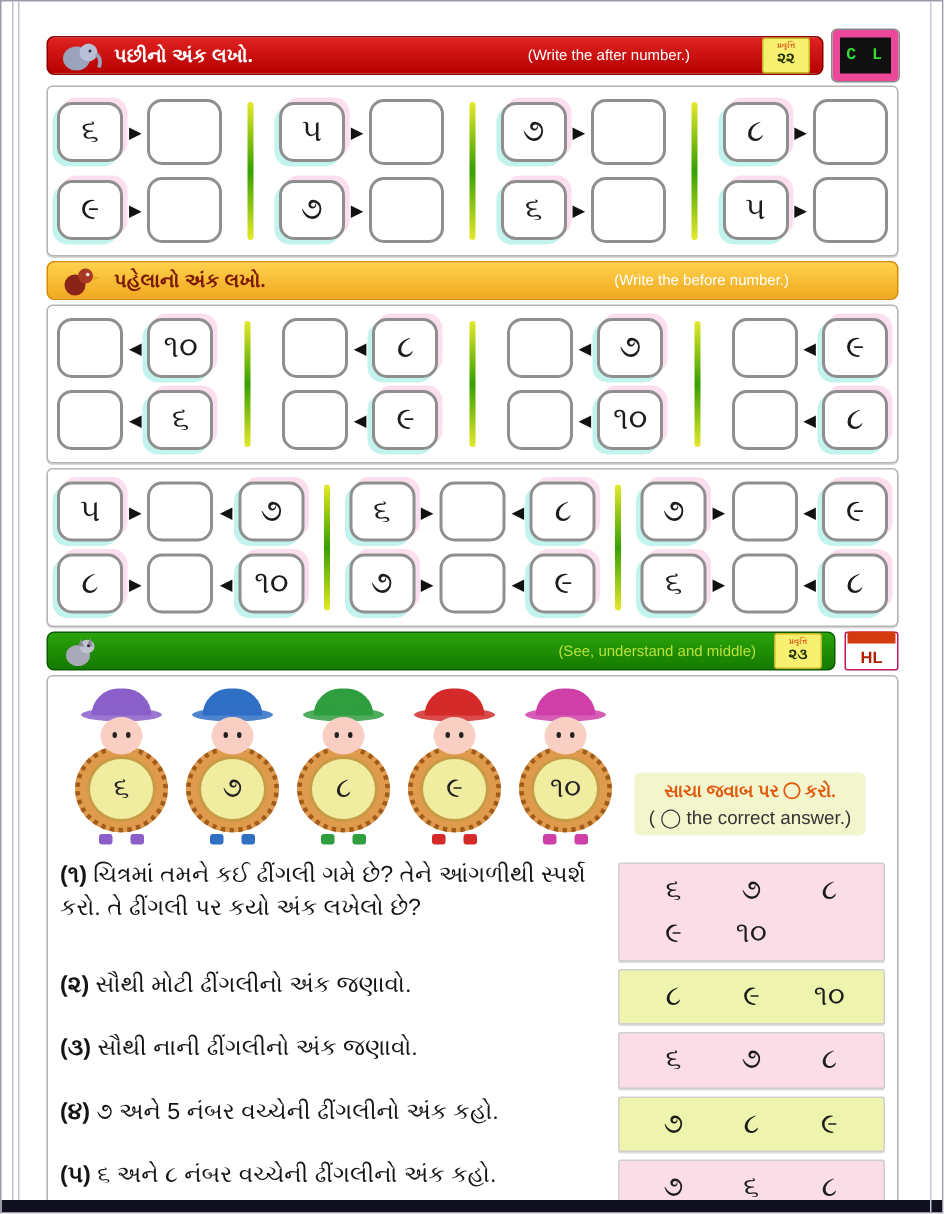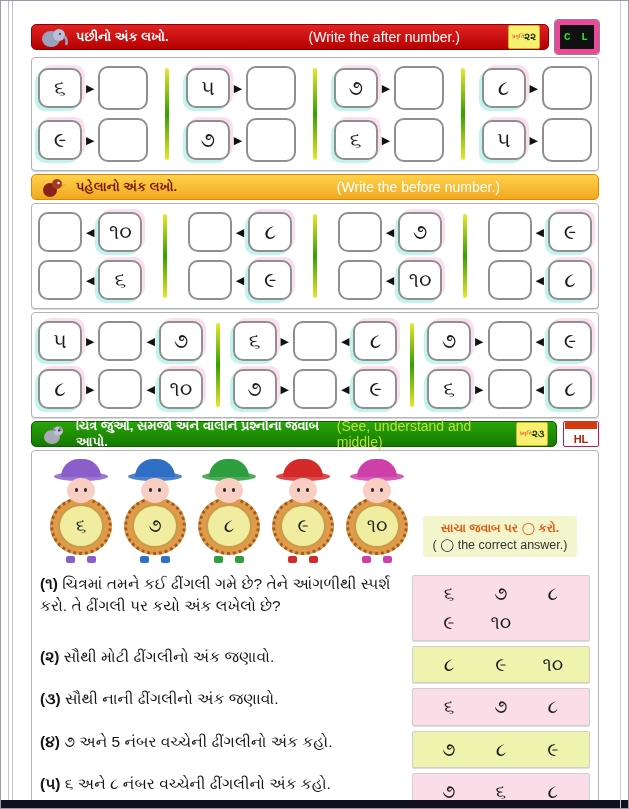--- a/index.html
+++ b/index.html
@@ -12,30 +12,30 @@
   .content{position:absolute;left:30px;top:16px;width:568px;}
 
   
   .banner-row{display:flex;align-items:center;gap:6px;margin:3px 0;}
   .banner{flex:1;display:flex;align-items:center;gap:8px;height:26px;border-radius:5px;
           padding:0 8px;box-sizing:border-box;}
   .banner.red{background:linear-gradient(#e02222,#b60000);border:1px solid #8c0000;}
   .banner.yellow{background:linear-gradient(#ffd24d,#f0a820);border:1px solid #d98a00;}
   .banner.green{background:linear-gradient(#2aa40a,#147a00);border:1px solid #0c5c00;}
   .banner .gu{font-size:13px;font-weight:bold;}
-  .banner .en{font-size:14px;margin-left:auto;}
+  .banner .en{font-size:10px;margin-left:auto;}
   .banner.red .gu,.banner.red .en{color:#ffffff;text-align:right;}
   .banner.yellow .gu{color:#7a1800;}
-  .banner.yellow .en{color:#ffffff;margin-right:90px;text-align:right;}
+  .banner.yellow .en{color:#ffffff;margin-right:64px;text-align:right;}
   .banner.red .en{margin-right:40px;}
   .banner.green .gu{color:#ffffff;}
   .banner.green .en{color:#b9e23a;margin-right:4px;}
   .animal{width:28px;height:22px;flex:0 0 auto;}
   .badge{width:30px;height:22px;background:#f8f070;border:1px solid #c8b820;border-radius:2px;
-         display:flex;flex-direction:row;align-items:center;justify-content:center;line-height:1;flex:0 0 auto;}
+         display:flex;flex-direction:column;align-items:center;justify-content:center;line-height:1;flex:0 0 auto;}
   .badge .lbl{font-size:5.5px;color:#cc2200;}
   .badge .num{font-size:10px;color:#223300;font-weight:bold;}
   .logo-cl{width:34px;height:24px;background:#101010;border:5px solid #ec4899;border-radius:3px;
            outline:1px solid #888;display:flex;align-items:center;justify-content:center;
            color:#33dd33;font-weight:bold;font-size:11px;letter-spacing:2px;flex:0 0 auto;
            font-family:"Liberation Mono","DejaVu Sans Mono",monospace;}
   .logo-hl{width:34px;height:24px;position:relative;flex:0 0 auto;background:#fff;border:1px solid #be185d;
            border-radius:2px;display:flex;align-items:flex-end;justify-content:center;}
   .logo-hl .roof{position:absolute;top:-1px;left:1px;right:1px;height:8px;background:#d43a10;
            border-radius:2px 2px 0 0;}
@@ -67,21 +67,21 @@
   .face::before,.face::after{content:"";position:absolute;top:10px;width:3px;height:4px;border-radius:50%;background:#222;}
   .face::before{left:8px;} .face::after{right:8px;}
   .dbody{width:62px;height:58px;border-radius:50%;background:#e09a4c;border:3px dotted #a05c18;
          display:flex;align-items:center;justify-content:center;margin-top:-6px;box-sizing:border-box;}
   .dbody-in{width:42px;height:40px;border-radius:50%;background:#f0eda0;border:2px solid #c89c46;
          display:flex;align-items:center;justify-content:center;font-size:19px;color:#222;}
   .feet{display:flex;gap:12px;margin-top:1px;}
   .foot{width:9px;height:7px;border-radius:2px;}
   .pic-right{flex:1;display:flex;flex-direction:column;justify-content:flex-end;align-items:center;padding-bottom:10px;}
   .instr{background:#f3f6cd;border-radius:4px;padding:5px 10px;text-align:center;}
-  .instr .l1{font-size:12px;color:#e05a10;font-weight:bold;}
+  .instr .l1{font-size:12px;color:#e05a10;font-weight:bold;font-family:Liberation Serif, serif;}
   .instr .l2{font-size:12.5px;color:#333;margin-top:2px;}
 
   .qa{display:flex;flex-direction:column;gap:5px;margin-top:6px;}
   .q-row{display:flex;align-items:flex-start;gap:6px;}
   .q-text{flex:1;font-size:15.5px;color:#141414;line-height:1.45;}
   .q-label{font-weight:bold;}
   .opt-box{width:178px;flex:0 0 auto;border:1px solid #cfcfcf;border-radius:2px;box-shadow:0 1px 0 #ddd;
            display:flex;flex-wrap:wrap;align-items:center;padding:3px 10px;box-sizing:border-box;}
   .opt-box.pink{background:#fbdde8;}
   .opt-box.green{background:#eef3ad;}
@@ -289,21 +289,20 @@
 
     <div class="banner-row">
       <div class="banner green">
         <svg class="animal" viewBox="0 0 28 22">
           <ellipse cx="12" cy="14" rx="8" ry="7" fill="#a8aab8"></ellipse>
           <ellipse cx="18" cy="8" rx="5" ry="4.5" fill="#c0c2d0"></ellipse>
           <polygon points="14,3 16,8 12,8" fill="#8a8c9a"></polygon>
           <polygon points="20,2 22,8 18,8" fill="#8a8c9a"></polygon>
           <circle cx="19" cy="7.5" r="1" fill="#2a2a3a"></circle>
         </svg>
-        <span class="gu">ચિત્ર જુઓ, સમજો અને વાલીને પ્રશ્નોના જવાબ આપો.</span>
         <span class="en">(See, understand and middle)</span>
         <span class="badge">
           <span class="lbl">પ્રવૃત્તિ</span>
           <span class="num">૨૩</span>
         </span>
       </div>
       <div class="logo-hl">
         <span class="roof"></span>
         <span class="hl">HL</span>
       </div>

